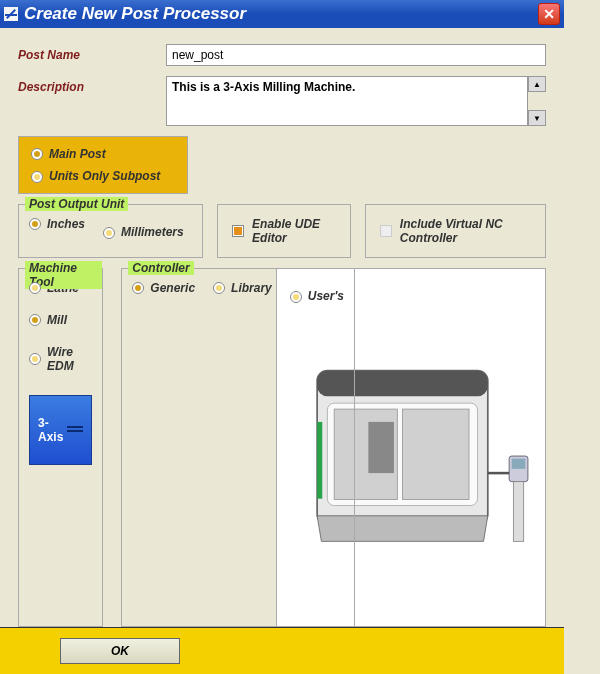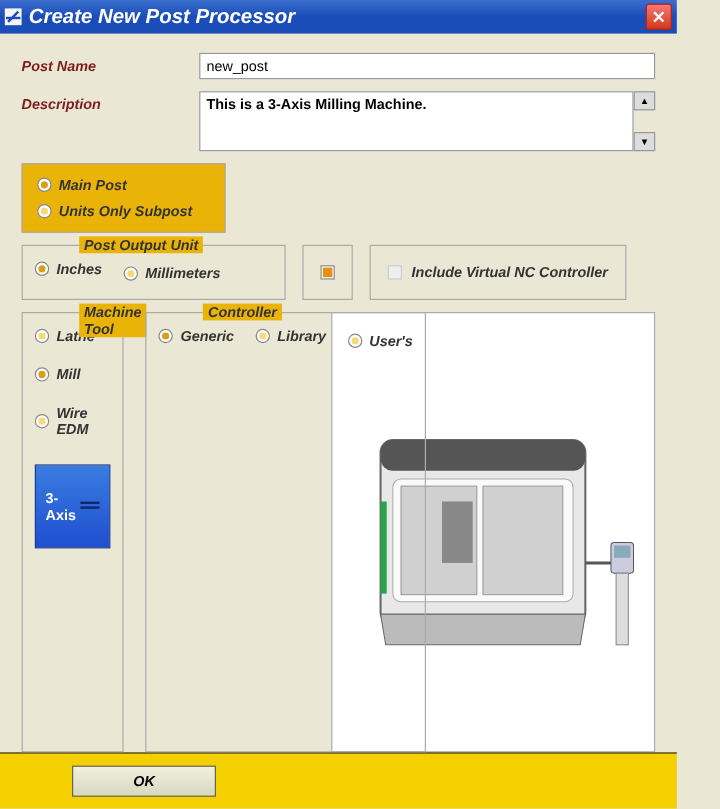--- a/index.html
+++ b/index.html
@@ -14,27 +14,27 @@
 .content { flex: 1; padding: 16px 18px 0 18px; display: flex; flex-direction: column; gap: 10px; overflow: hidden; }
 .row { display: flex; align-items: flex-start; gap: 8px; }
 .label { width: 140px; font-style: italic; font-weight: bold; color: #7f1d1d; padding-top: 4px; }
 .input-text { flex: 1; border: 1px solid #999; background: white; padding: 3px 5px; font-family: inherit; font-size: 12px; }
 .textarea-wrap { flex: 1; display: flex; }
 .input-textarea { flex: 1; border: 1px solid #999; background: white; padding: 3px 5px; font-family: inherit; font-size: 12px; resize: none; height: 50px; font-weight: bold; }
 .scroll-btns { display: flex; flex-direction: column; justify-content: space-between; width: 18px; }
 .scroll-btn { width: 18px; height: 16px; background: #ddd; border: 1px solid #999; font-size: 8px; display: flex; align-items: center; justify-content: center; cursor: pointer; }
 .post-type { border: 1px solid #aaa; background: #eab308; padding: 10px 12px; width: 170px; }
 .radio-row { display: flex; align-items: center; gap: 6px; margin-bottom: 8px; cursor: pointer; }
-.radio-row:last-child { margin-bottom: 0; }
+.radio-row:last-child { margin-bottom: 0; align-items: flex-end; }
 .radio-dot { width: 12px; height: 12px; border-radius: 50%; border: 1px solid #888; background: #fff; position: relative; flex-shrink: 0; }
 .radio-dot.checked::after { content: ""; position: absolute; left: 2px; top: 2px; width: 6px; height: 6px; border-radius: 50%; background: #d4a018; }
 .radio-dot.unchecked::after { content: ""; position: absolute; left: 2px; top: 2px; width: 6px; height: 6px; border-radius: 50%; background: #f4da78; }
 .radio-label { font-style: italic; font-weight: bold; color: #333; }
 .fieldset { border: 1px solid #aaa; padding: 12px 10px 10px 10px; position: relative; }
-.fieldset-legend { position: absolute; top: -8px; left: 6px; background: #eab308; padding: 0 4px; font-style: italic; font-weight: bold; color: #333; margin-left: 41px; }
+.fieldset-legend { position: absolute; top: -8px; left: 6px; background: #bef264; padding: 0 4px; font-style: italic; font-weight: bold; color: #333; }
 .midrow { display: flex; gap: 14px; align-items: stretch; }
 .unit-box { width: 220px; }
 .unit-options { display: flex; gap: 18px; }
 .mid-check { border: 1px solid #aaa; padding: 12px 14px; display: flex; align-items: center; gap: 8px; }
 .mid-check.disabled { color: #c0c0b0; }
 .checkbox { width: 12px; height: 12px; border: 1px solid #888; background: #fff; position: relative; flex-shrink: 0; }
 .checkbox.checked::after { content: ""; position: absolute; left: 1px; top: 1px; width: 8px; height: 8px; background: #e69018; }
 .checkbox.disabled { border-color: #ccc; background: #eee; }
 .lower { display: flex; gap: 18px; flex: 1; }
 .left-col { width: 240px; display: flex; flex-direction: row; gap: 18px; }
@@ -98,20 +98,21 @@
             <div class="radio-label">Inches</div>
           </div>
           <div class="radio-row">
             <div class="radio-dot unchecked"></div>
             <div class="radio-label">Millimeters</div>
           </div>
         </div>
       </div>
       <div class="mid-check">
         <div class="checkbox checked"></div>
+        <div class="radio-label">Enable UDE Editor</div>
       </div>
       <div class="mid-check disabled">
         <div class="checkbox disabled"></div>
         <div class="radio-label">Include Virtual NC Controller</div>
       </div>
     </div>
 
     <div class="lower">
       <div class="left-col">
         <div class="fieldset">

